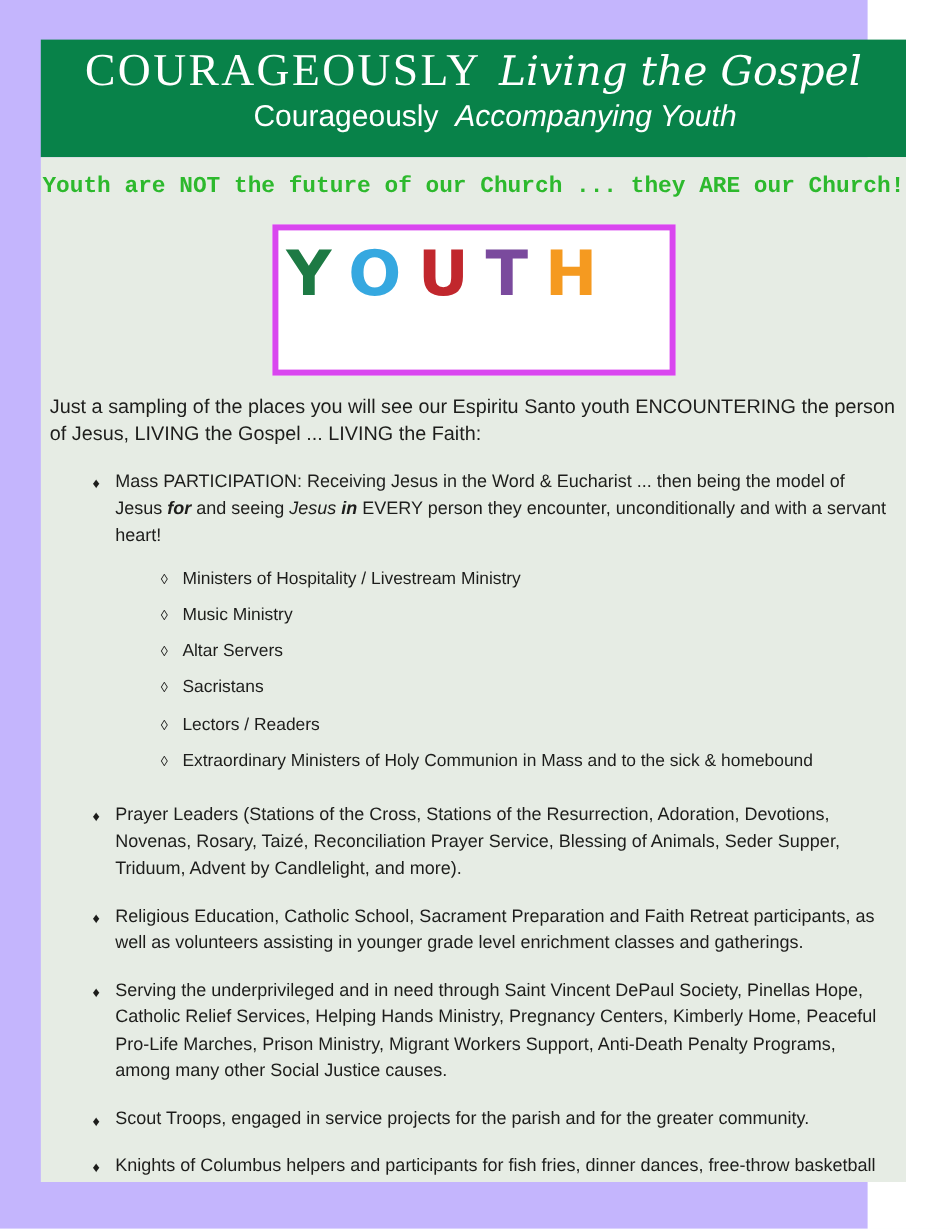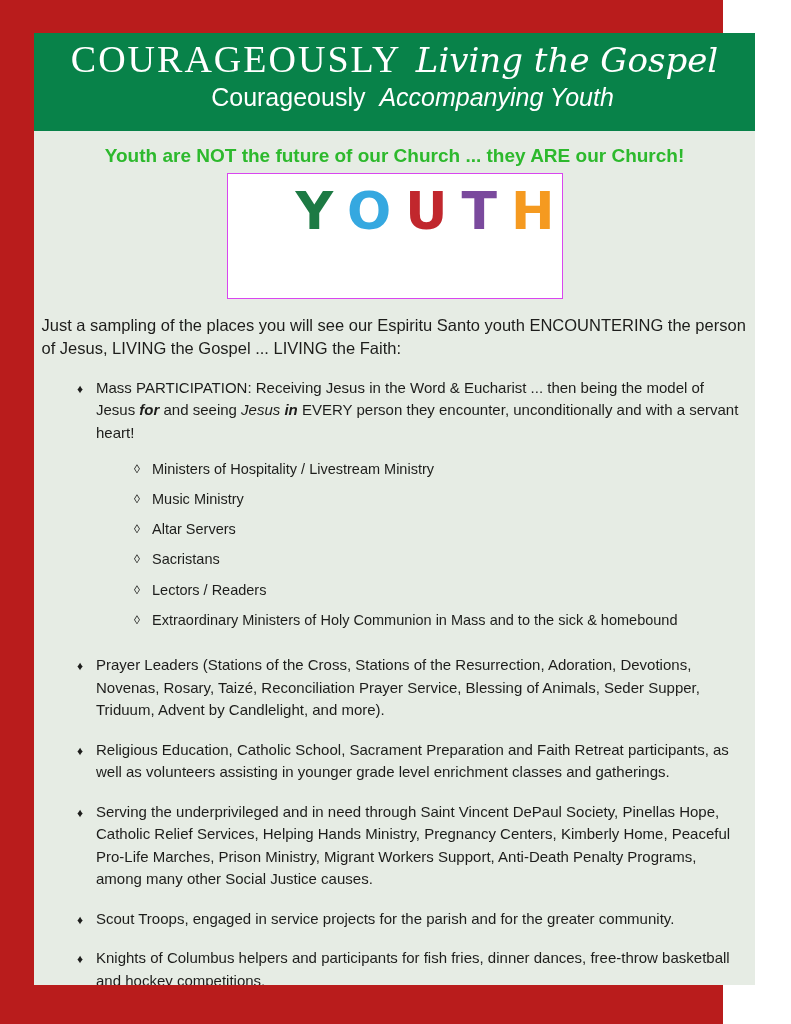--- a/index.html
+++ b/index.html
@@ -1,19 +1,19 @@
 <!DOCTYPE html>
 <html><head>
 <meta charset="utf-8">
 <style>
   * { margin:0; padding:0; box-sizing:border-box; }
   html,body { width:791px; background:#ffffff; }
   body { height:1024px; font-family:"Liberation Sans", sans-serif; color:#1d1d1b; position:relative; }
 
-  .page { position:absolute; top:0; left:0; width:723px; height:1024px; background:#b91c1c; }
+  .page { position:absolute; top:0; left:0; width:723px; height:1024px; background:#c4b5fd; }
 
   
   .banner {
     position:absolute; top:33px; left:34px; width:721px; height:98px;
     background:#088249; color:#ffffff; text-align:center; padding-top:6px;
   }
   .banner-line1 { white-space:nowrap; line-height:1.1; }
   .banner-title-serif {
     font-family:"Liberation Serif", serif; font-size:38px; letter-spacing:2px; font-weight:400;
   }
@@ -23,29 +23,29 @@
   .banner-line2 { font-size:25px; line-height:1.25; margin-top:1px;padding-left:36px; }
   .banner-sub-italic { font-style:italic; margin-left:7px; }
 
   
   .panel {
     position:absolute; top:131px; left:34px; width:721px; height:854px;
     background:#e6ece4; padding-top:12px; overflow:hidden;
   }
 
   .statement {
-    font-family:Liberation Sans, sans-serif; font-weight:bold; text-align:center;
+    font-family:Liberation Mono, monospace; font-weight:bold; text-align:center;
     font-size:19px; line-height:1.33;
   }
   .statement-line2 { font-style:italic; }
 
   
   .logo-box {
-    width:336px; height:126px; margin:5px auto 0 auto; background:#ffffff;
-    border:1px solid #d946ef; text-align:right; padding-top:10px;
+    width:336px; height:126px; margin:19px auto 0 auto; background:#ffffff;
+    border:5px solid #d946ef; text-align:left; padding-top:10px;
   }
   .logo-word1 { font-family:"DejaVu Sans", sans-serif; font-weight:bold; font-size:52px; line-height:1.05; }
   .logo-word1 span { margin:0 7px; }
   .logo-word2 {
     font-family:"DejaVu Sans", sans-serif; font-weight:bold; font-size:24px;
     letter-spacing:13px; margin-top:8px; line-height:1.2; padding-left:8px;
   }
 
   .intro {
     margin:15px auto 0 auto; width:706px; text-align:left;

